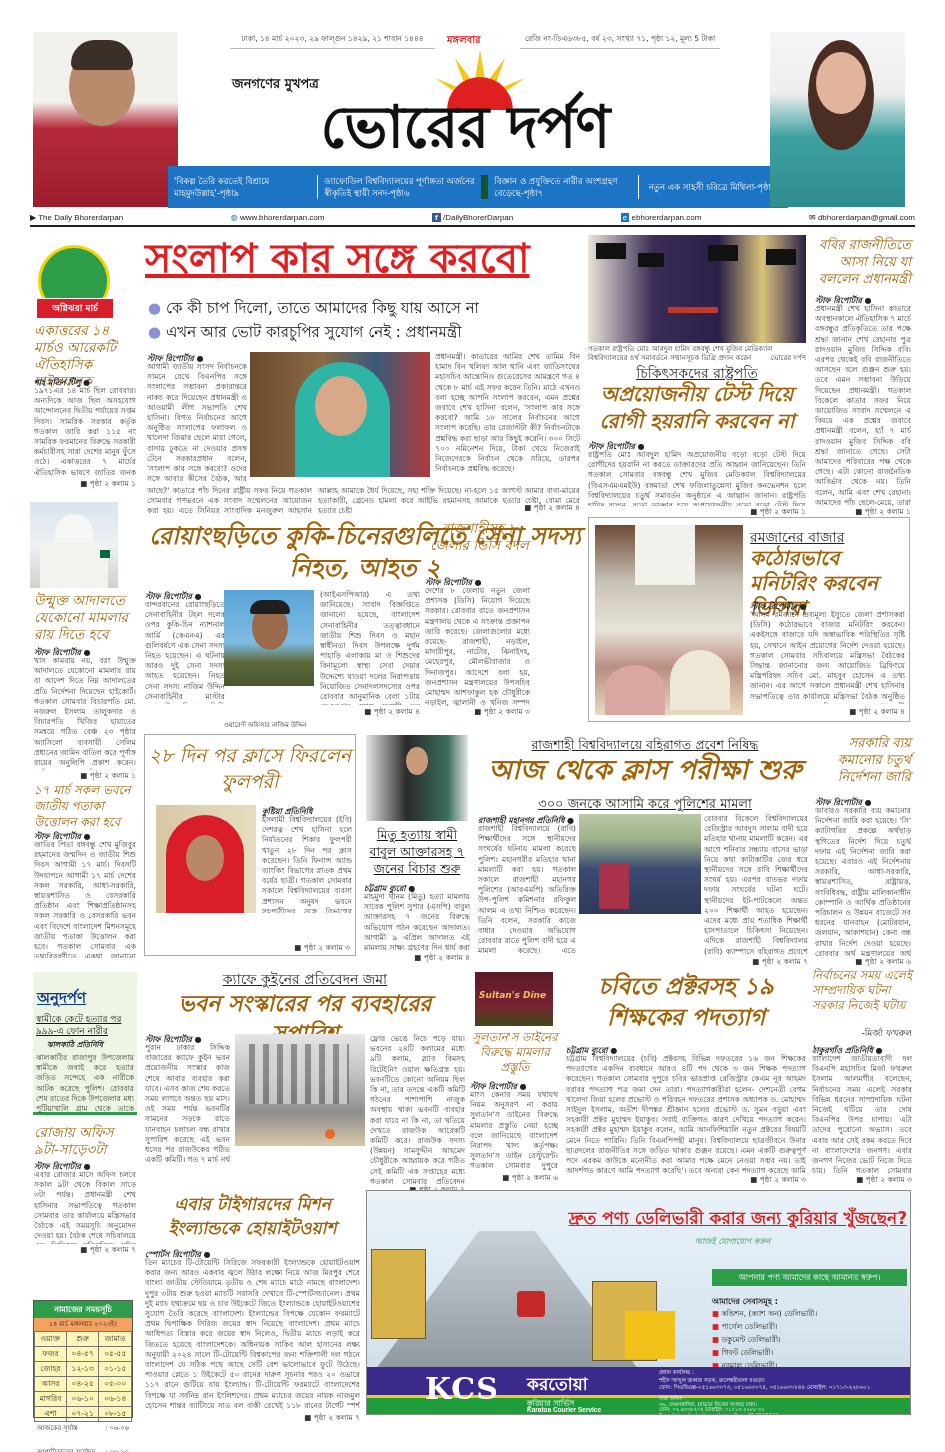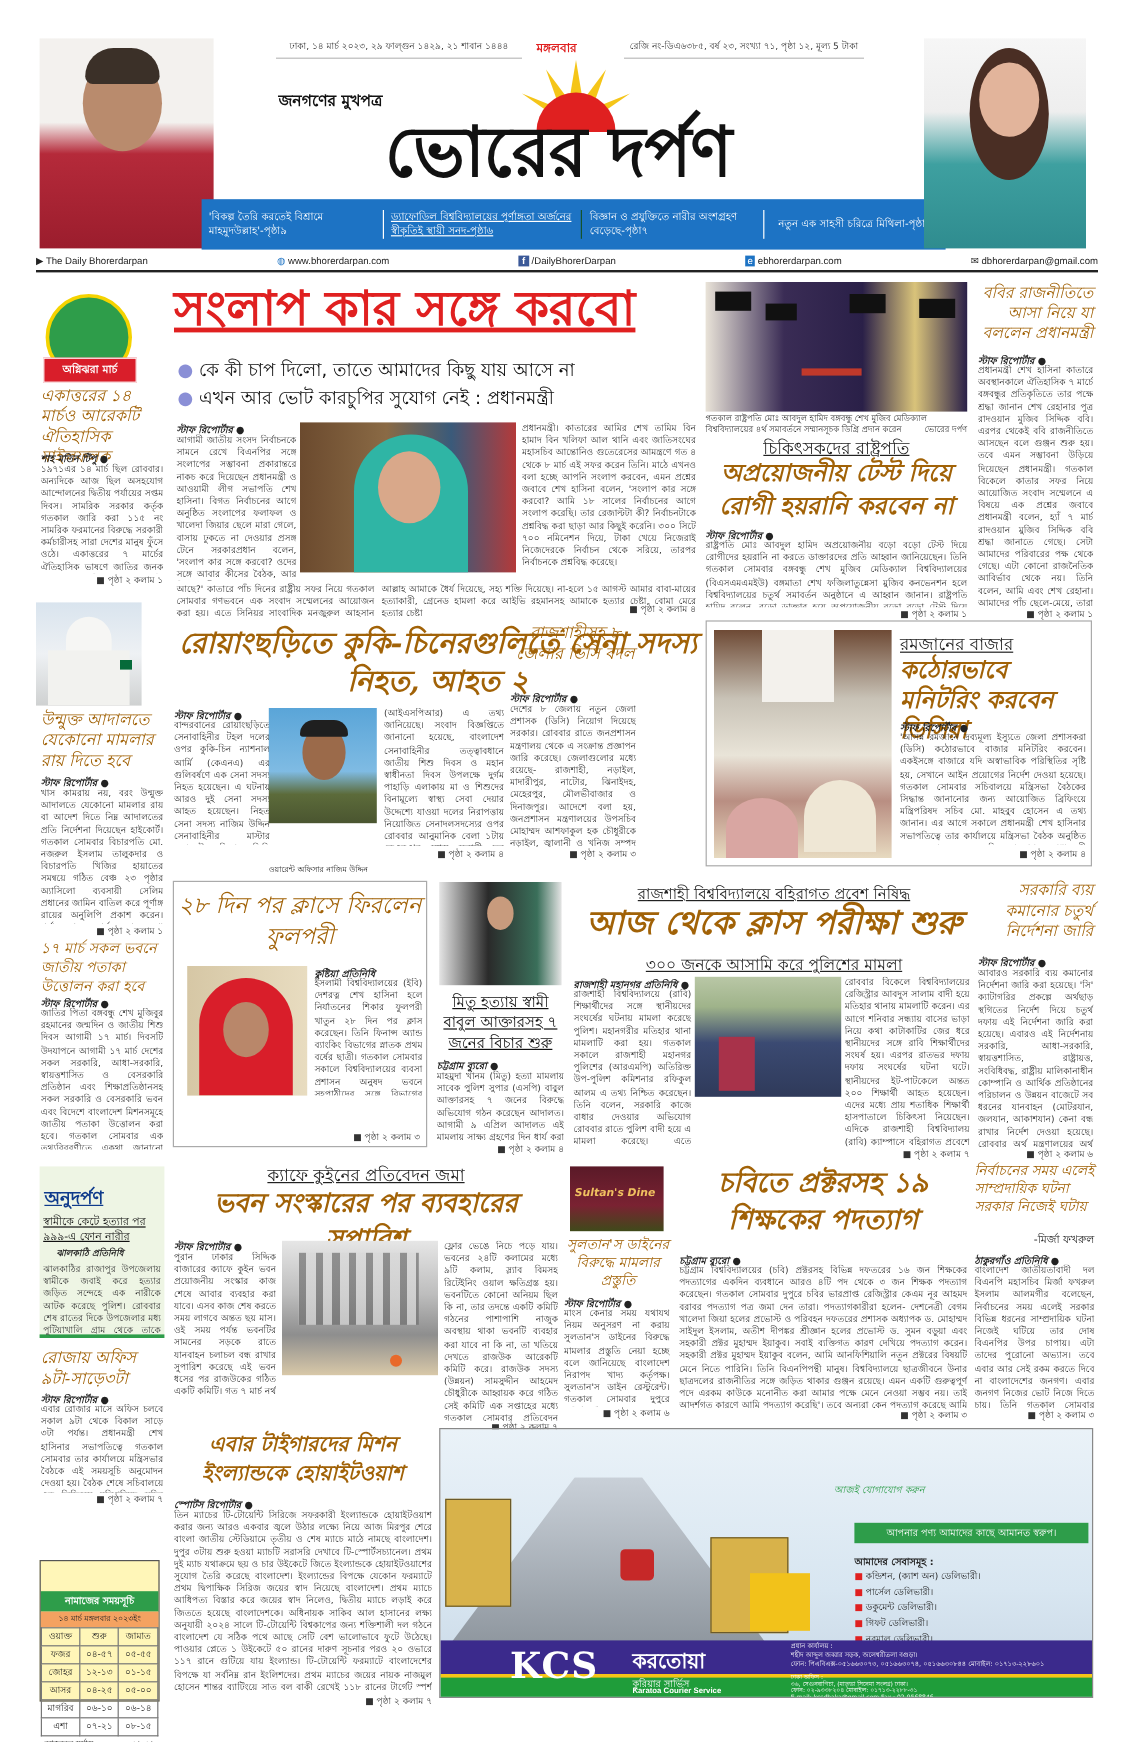--- a/index.html
+++ b/index.html
@@ -39,21 +39,21 @@
     <polygon points="100,28 74,46 70,40"></polygon>
   </g>
   <path d="M22,60 A33,33 0 0 1 88,60 Z" fill="#e02020"></path>
 </svg>
 
 <div class="abs" style="left:232px;top:74px;font-size:13px;font-weight:bold;color:#111;">জনগণের মুখপত্র</div>
 <div class="abs" style="left:225px;top:92px;width:480px;text-align:center;font-size:58px;font-weight:bold;color:#111;line-height:70px;letter-spacing:-1px;">ভোরের দর্পণ</div>
 
 <div class="abs blue-strip" style="left:168px;top:166px;width:620px;height:42px;display:flex;align-items:center;">
   <div style="flex:1;font-size:8.5px;padding:0 6px;border-right:1px solid #fff;line-height:12px;">'বিকল্প তৈরি করতেই বিশ্রামে মাহমুদউল্লাহ'-পৃষ্ঠা৯</div>
-  <div style="flex:1.1;font-size:8.5px;padding:0 6px;border-right:1px solid #14532d;line-height:12px;text-decoration:underline;">ড্যাফোডিল বিশ্ববিদ্যালয়ের পূর্ণাঙ্গতা অর্জনের স্বীকৃতিই স্থায়ী সনদ-পৃষ্ঠা৬</div>
+  <div style="flex:1.1;font-size:8.5px;padding:0 6px;border-right:7px solid #14532d;line-height:12px;">ড্যাফোডিল বিশ্ববিদ্যালয়ের পূর্ণাঙ্গতা অর্জনের স্বীকৃতিই স্থায়ী সনদ-পৃষ্ঠা৬</div>
   <div style="flex:1;font-size:8.5px;padding:0 6px;border-right:1px solid #fff;line-height:12px;">বিজ্ঞান ও প্রযুক্তিতে নারীর অংশগ্রহণ বেড়েছে-পৃষ্ঠা৭</div>
   <div style="flex:1;font-size:8.5px;padding:0 6px;text-align:right;line-height:12px;">নতুন এক সাহসী চরিত্রে মিথিলা-পৃষ্ঠা১০</div>
 </div>
 
 <div class="photo ph-person-teal" style="left:770px;top:32px;width:135px;height:175px;">
   <div class="head-circle" style="left:38px;top:8px;width:66px;height:110px;background:#4a2e24;"></div>
   <div class="head-circle" style="left:46px;top:20px;width:50px;height:62px;background:#e2b49b;"></div>
 </div>
 
 <div class="abs" style="left:30px;top:210px;width:885px;height:17px;border-bottom:2px solid #222;display:flex;align-items:center;justify-content:space-between;font-size:8px;font-family:'Liberation Sans',sans-serif;">
@@ -91,21 +91,21 @@
   <div class="byline" style="padding:2px 14px;font-size:7.5px;">ঝালকাঠি প্রতিনিধি</div>
   <div class="txt" style="padding:0 3px;height:60px;overflow:hidden;">ঝালকাঠির রাজাপুর উপজেলায় স্বামীকে জবাই করে হত্যার জড়িত সন্দেহে এক নারীকে আটক করেছে পুলিশ। রোববার শেষ রাতের দিকে উপজেলার মধ্য পুটিয়াখালি গ্রাম থেকে তাকে আটক করা হয় বলে রাজাপুর-কাঁঠালিয়া সার্কেলের সহকারী পুলিশ</div>
 </div>
 
 <div class="abs hl-serif" style="left:34px;top:1124px;width:102px;font-size:13.5px;line-height:17px;">রোজায় অফিস ৯টা-সাড়ে৩টা</div>
 <div class="abs byline" style="left:34px;top:1160px;">স্টাফ রিপোর্টার ●</div>
 <div class="abs txt" style="left:34px;top:1170px;width:102px;height:74px;overflow:hidden;">এবার রোজার মাসে অফিস চলবে সকাল ৯টা থেকে বিকাল সাড়ে ৩টা পর্যন্ত। প্রধানমন্ত্রী শেখ হাসিনার সভাপতিত্বে গতকাল সোমবার তার কার্যালয়ে মন্ত্রিসভার বৈঠকে এই সময়সূচি অনুমোদন দেওয়া হয়। বৈঠক শেষে সচিবালয়ে এক ব্রিফিংয়ে মন্ত্রিপরিষদ সচিব মো. মাহবুব হোসেন সাংবাদিকদের এ তথ্য</div>
 <div class="abs jump" style="left:34px;top:1244px;width:102px;">■ পৃষ্ঠা ২ কলাম ৭</div>
 
 <div class="abs" style="left:33px;top:1300px;width:100px;height:118px;background:#fff6b8;border:1px solid #555;">
-  <div style="background:#2e9d4a;color:#fff;font-size:8px;font-weight:bold;text-align:center;padding:2px 0;margin-top:25px;">নামাজের সময়সূচি</div>
+  <div style="background:#2e9d4a;color:#fff;font-size:8px;font-weight:bold;text-align:center;padding:2px 0;">নামাজের সময়সূচি</div>
   <div style="background:#f4a261;font-size:6.5px;text-align:center;padding:1px 0;">১৪ মার্চ মঙ্গলবার ২০২৩ইং</div>
   <table class="prayer" style="border-collapse:collapse;width:100%;">
     <tbody>
         <tr>
           <td>ওয়াক্ত</td>
           <td>শুরু</td>
           <td>জামাত</td>
         </tr>
     <tr>
           <td>ফজর</td>
@@ -275,20 +275,21 @@
 <div class="abs byline" style="left:145px;top:1248px;">স্পোর্টস রিপোর্টার ●</div>
 <div class="abs txt" style="left:145px;top:1258px;width:215px;height:154px;overflow:hidden;">তিন ম্যাচের টি-টোয়েন্টি সিরিজে সফরকারী ইংল্যান্ডকে হোয়াইটওয়াশ করার জন্য আরও একবার জ্বলে উঠার লক্ষ্যে নিয়ে আজ মিরপুর শেরে বাংলা জাতীয় স্টেডিয়ামে তৃতীয় ও শেষ ম্যাচে মাঠে নামছে বাংলাদেশ। দুপুর ৩টায় শুরু হওয়া ম্যাচটি সরাসরি দেখাবে টি-স্পোর্টসচ্যানেল। প্রথম দুই ম্যাচ যথাক্রমে ছয় ও চার উইকেটে জিতে ইংল্যান্ডকে হোয়াইটওয়াশের সুযোগ তৈরি করেছে বাংলাদেশ। ইংল্যান্ডের বিপক্ষে যেকোন ফরম্যাটে প্রথম দ্বিপাক্ষিক সিরিজ জয়ের স্বাদ নিয়েছে বাংলাদেশ। প্রথম ম্যাচে আধিপত্য বিস্তার করে জয়ের স্বাদ নিলেও, দ্বিতীয় ম্যাচে লড়াই করে জিততে হয়েছে বাংলাদেশকে। অধিনায়ক সাকিব আল হাসানের লক্ষ্য অনুযায়ী ২০২৪ সালে টি-টোয়েন্টি বিশ্বকাপের জন্য শক্তিশালী দল গঠনে বাংলাদেশ যে সঠিক পথে আছে সেটি বেশ ভালোভাবে ফুটে উঠেছে। পাওয়ার প্লেতে ১ উইকেটে ৫০ রানের দারুণ সূচনার পরও ২০ ওভারে ১১৭ রানে গুটিয়ে যায় ইংল্যান্ড। টি-টোয়েন্টি ফরম্যাটে বাংলাদেশের বিপক্ষে যা সর্বনিম্ন রান ইংলিশদের। প্রথম ম্যাচের জয়ের নায়ক নাজমুল হোসেন শান্তর ব্যাটিংয়ে সাত বল বাকী রেখেই ১১৮ রানের টার্গেট স্পর্শ করে ফেলে বাংলাদেশ। অনবদ্য ৪৬ রান করেন শান্ত। দলের প্রয়োজনে জ্বলে ওঠার গুরুত্ব তুলে ধরে সাকিব বলেন, 'তারা খুব ভালো শুরু করেছিলো, কিন্তু আমরা আমাদের মনোবল ধরে রেখেছিলাম। দলগত প্রচেষ্টা খুবই ভালো ছিলো। এই</div>
 <div class="abs jump" style="left:260px;top:1412px;width:100px;">■ পৃষ্ঠা ২ কলাম ৭</div>
 
 <div class="abs" style="left:366px;top:1190px;width:545px;height:225px;border:1px solid #888;overflow:hidden;background:linear-gradient(180deg,#eaf2f8 0%,#d8e6f1 60%,#c7d6e4 100%);">
   <div style="position:absolute;left:0;top:40px;width:280px;height:150px;background:linear-gradient(180deg,#c9d0d8 0%,#8a929a 100%);clip-path:polygon(40% 0,60% 0,100% 100%,0 100%);"></div>
   <div style="position:absolute;left:4px;top:58px;width:55px;height:90px;background:#d8b24a;border:1px solid #6b5a2a;"></div>
   <div style="position:absolute;left:225px;top:90px;width:65px;height:80px;background:#d8b24a;border:1px solid #6b5a2a;"></div>
   <div style="position:absolute;left:258px;top:120px;width:50px;height:48px;background:#f2c21a;"></div>
   <div style="position:absolute;left:150px;top:100px;width:28px;height:26px;background:#c62828;border-radius:4px;"></div>
+  <div class="hl" style="position:absolute;left:100px;top:14px;width:440px;text-align:right;font-size:17px;font-weight:bold;color:#e02020;white-space:nowrap;">দ্রুত পণ্য ডেলিভারী করার জন্য কুরিয়ার খুঁজছেন?</div>
   <div style="position:absolute;left:328px;top:44px;font-size:8px;font-style:italic;color:#2e9d4a;">আজই যোগাযোগ করুন</div>
   <div style="position:absolute;left:345px;top:78px;width:195px;background:#2e9d4a;color:#fff;font-size:8px;text-align:center;padding:2px 0;">আপনার পণ্য আমাদের কাছে আমানত স্বরুপ।</div>
   <div style="position:absolute;left:345px;top:104px;font-size:8px;font-weight:bold;color:#222;">আমাদের সেবাসমূহ :</div>
   <div style="position:absolute;left:345px;top:116px;font-size:7.5px;line-height:13px;color:#222;">
     <div><span style="color:#e02020;">■</span> <span>কন্ডিশন, (ক্যাশ অন) ডেলিভারী।</span></div>
     <div><span style="color:#e02020;">■</span> <span>পার্সেল ডেলিভারী।</span></div>
     <div><span style="color:#e02020;">■</span> <span>ডকুমেন্ট ডেলিভারী।</span></div>
     <div><span style="color:#e02020;">■</span> <span>গিফট ডেলিভারী।</span></div>
     <div><span style="color:#e02020;">■</span> <span>নরমাল ডেলিভারী।</span></div>
   </div>

